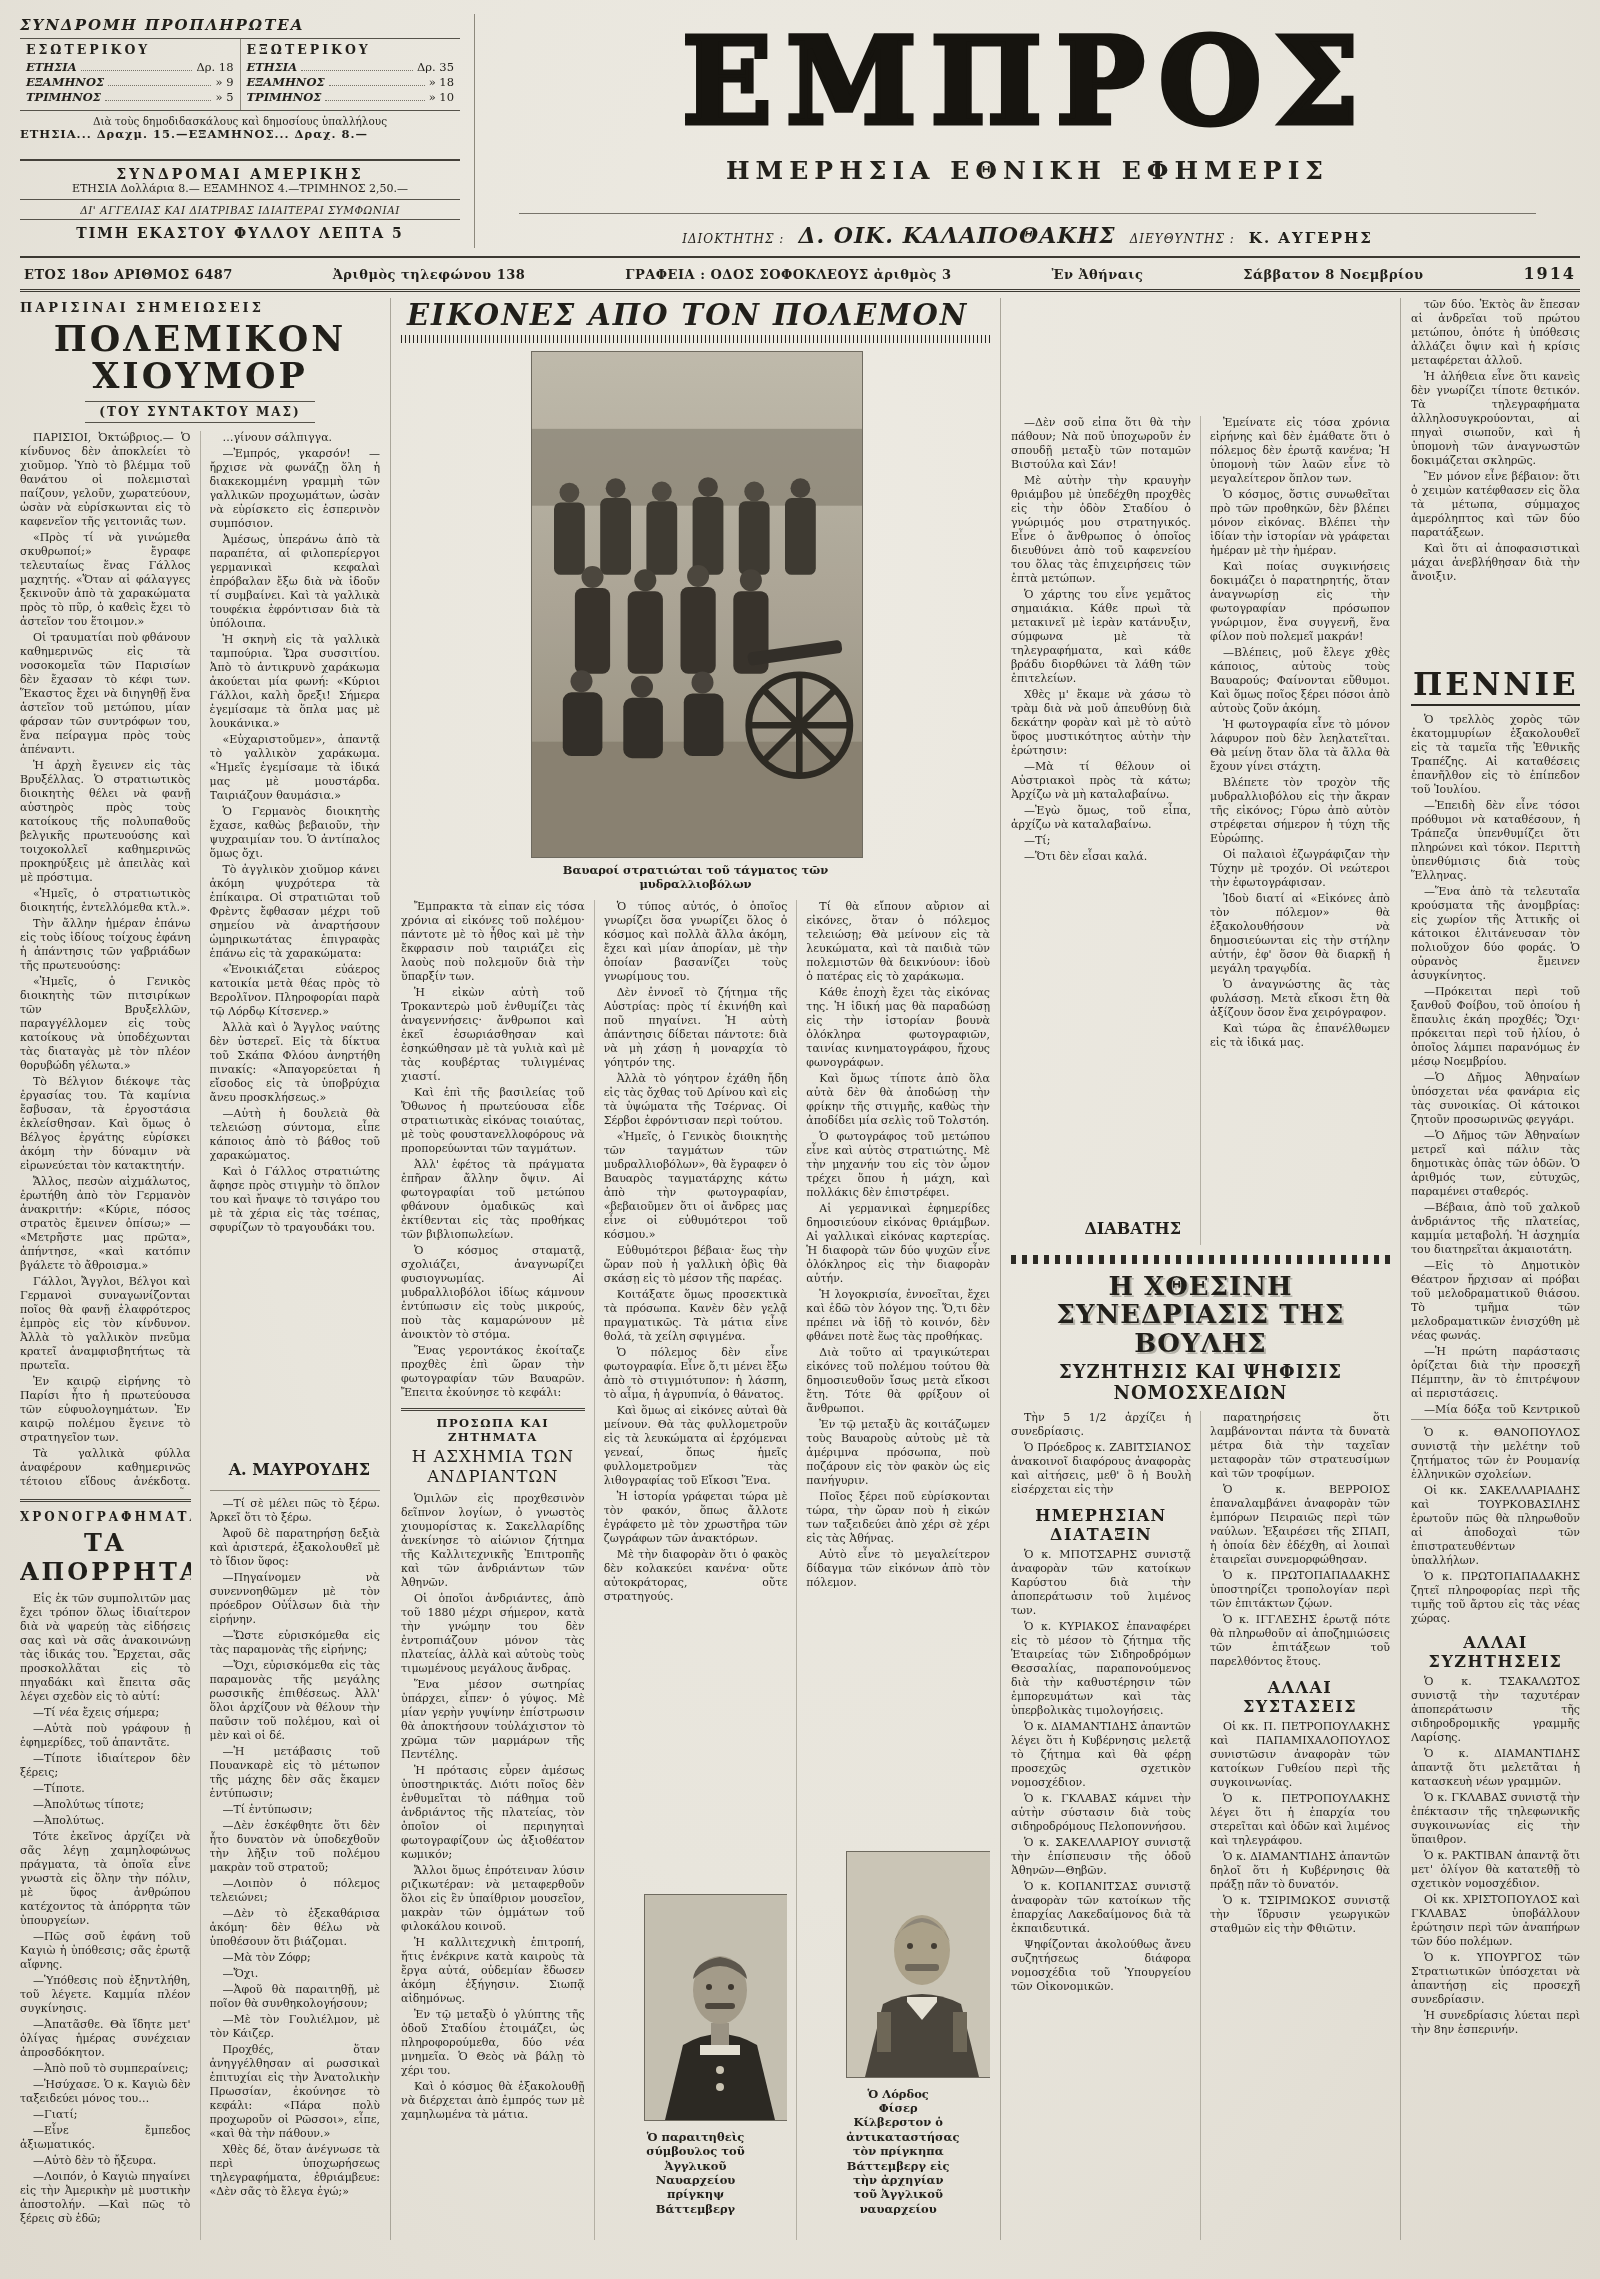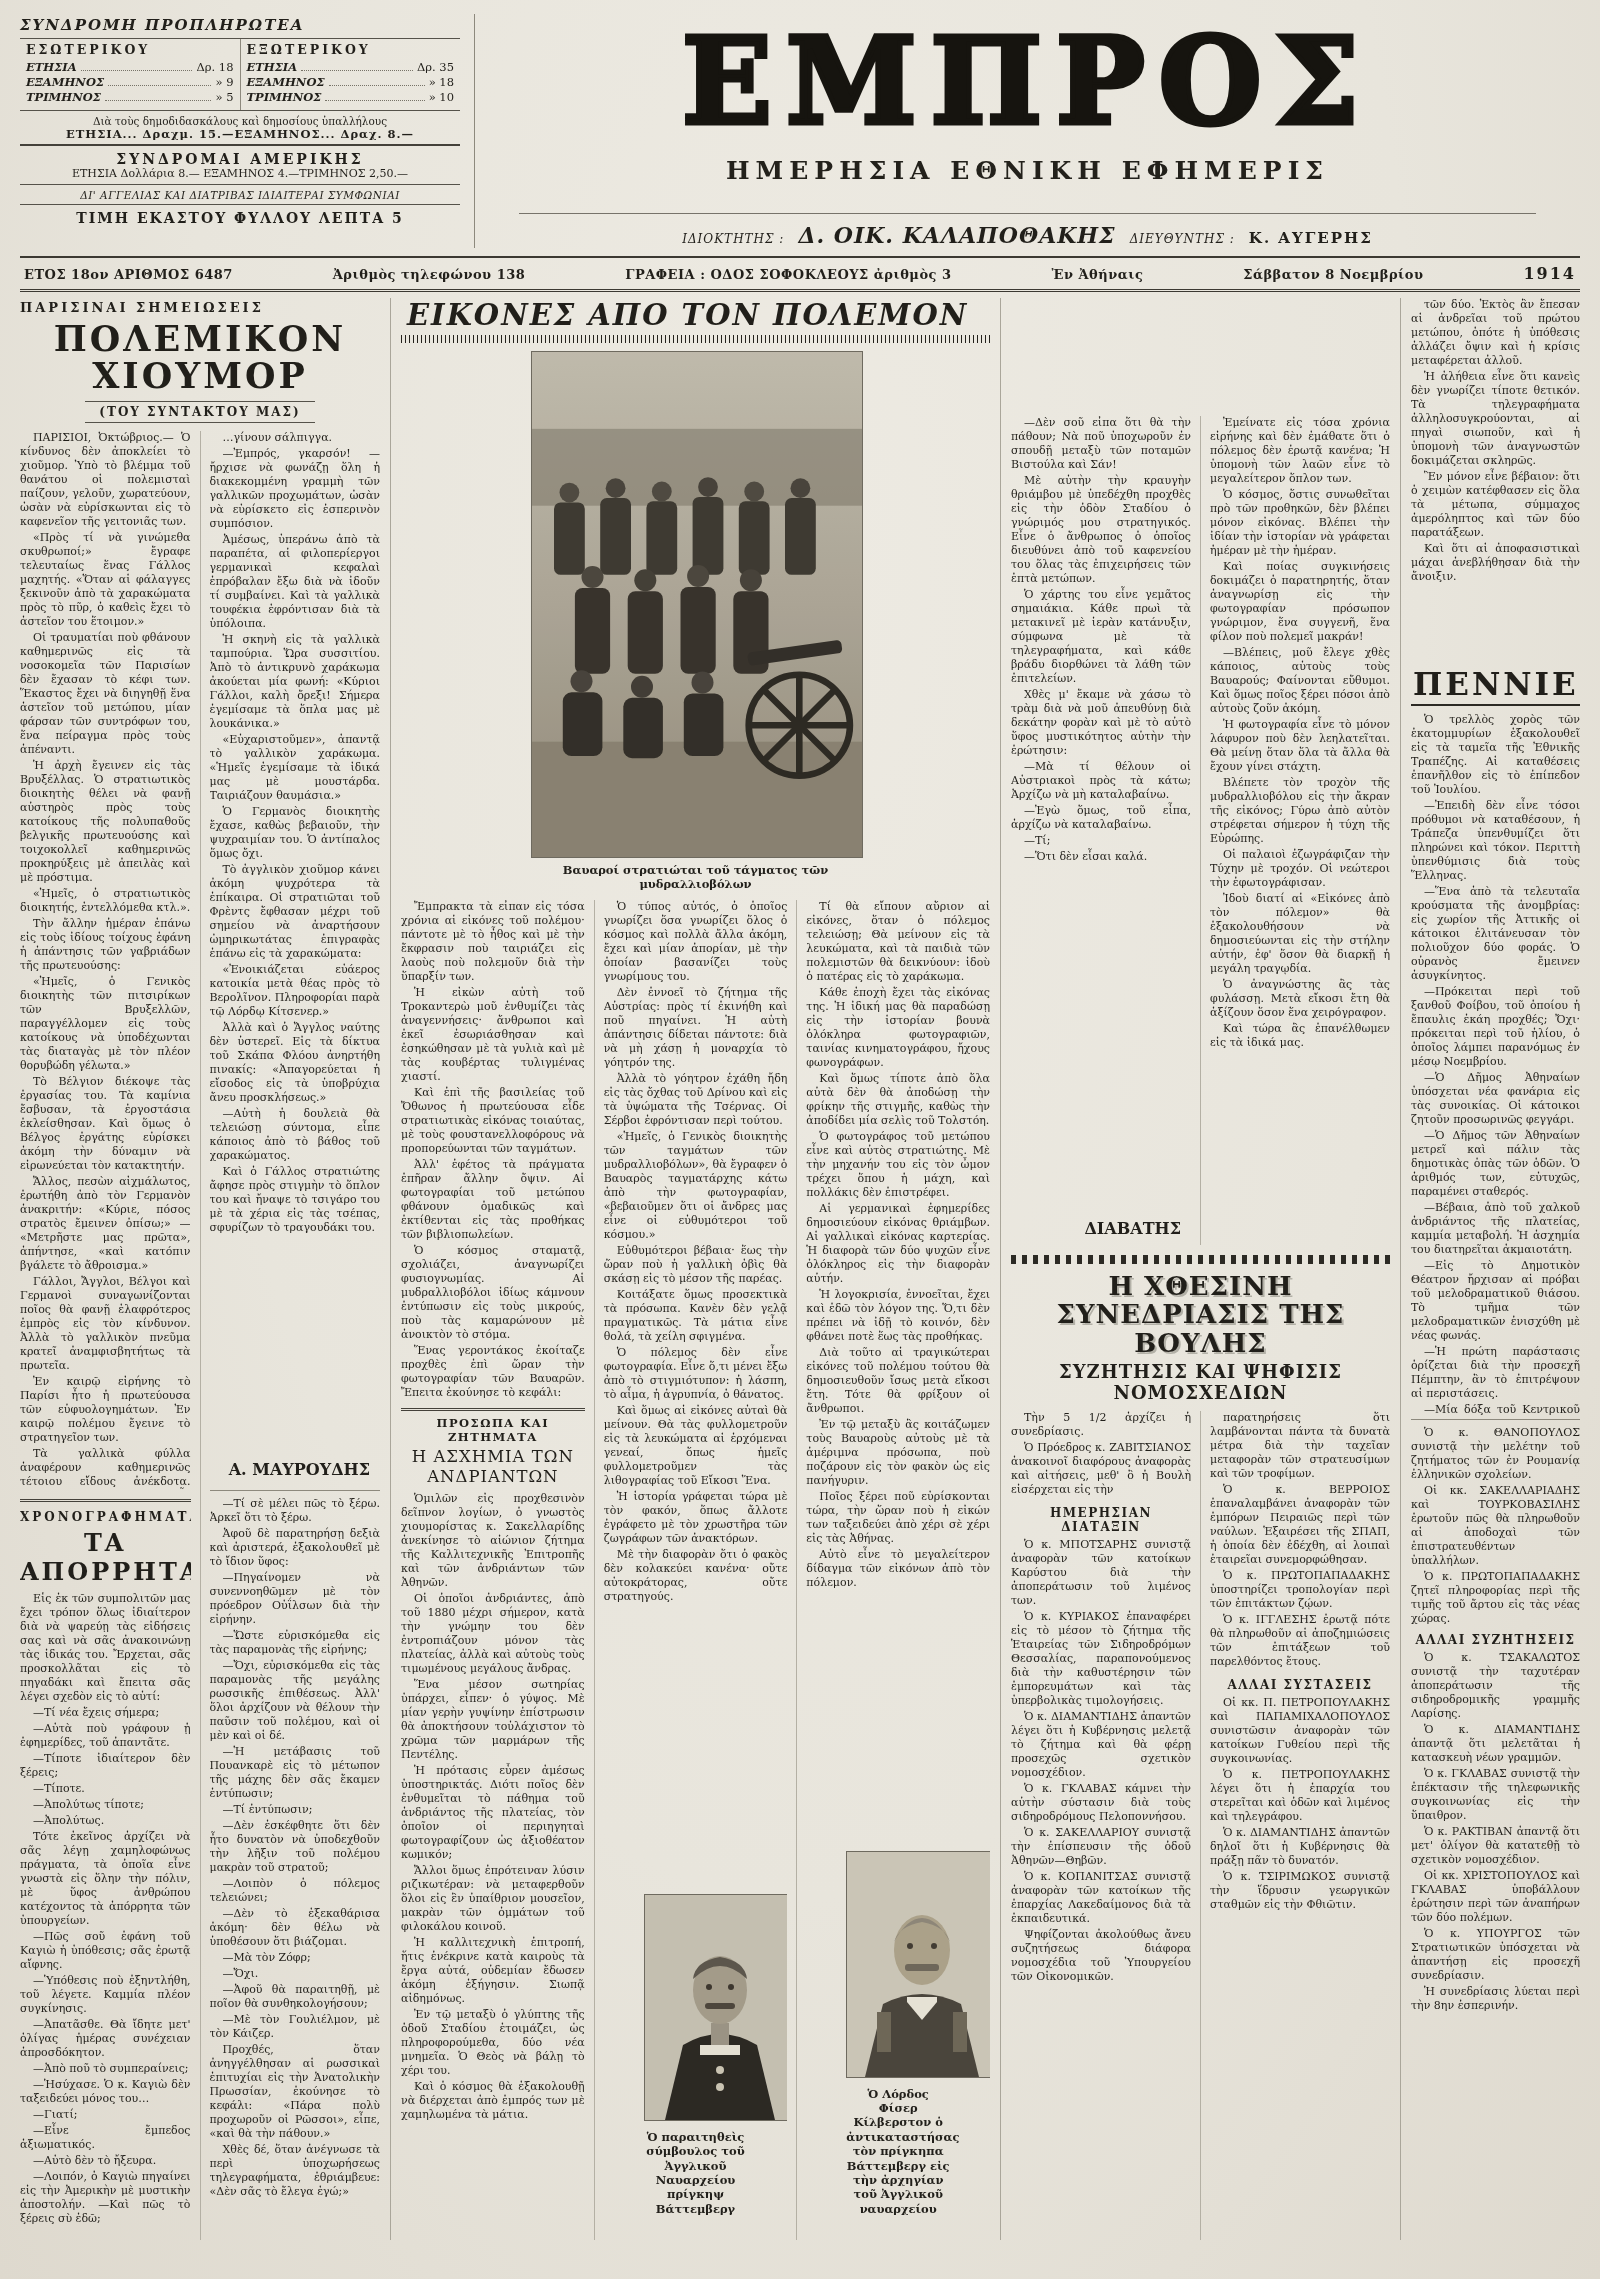--- a/index.html
+++ b/index.html
@@ -19,21 +19,21 @@
   .mh-left{width:440px;flex:0 0 auto;border-right:1px solid #8d897d;padding-right:14px;font-size:12px;}
   .sub-title{font-weight:bold;font-size:15px;letter-spacing:2px;font-style:italic;margin:2px 0 4px;}
   .sub-grid{display:flex;border-top:1px solid #55524a;border-bottom:1px solid #55524a;}
   .sub-col{flex:1;padding:3px 6px 5px;}
   .sub-col + .sub-col{border-left:1px solid #8d897d;}
   .sub-col-head{font-weight:bold;letter-spacing:3px;font-size:12.5px;margin-bottom:3px;}
   .rate-row{display:flex;align-items:baseline;font-size:11.5px;margin:1px 0;}
   .rate-row .dots{flex:1;border-bottom:1px dotted #777368;margin:0 4px;}
   .rate-row span:first-child{font-style:italic;font-weight:bold;}
   .officials{font-size:10.5px;margin-top:4px;text-align:center;}
-  .officials-rates{font-size:11.5px;font-weight:bold;text-align:center;border-bottom:2px solid #44413a;padding-bottom:3px;letter-spacing:1px;}
+  .officials-rates{font-size:11.5px;font-weight:bold;border-bottom:2px solid #44413a;padding-bottom:18px;letter-spacing:1px;}
   .america-title{font-weight:bold;font-size:14px;letter-spacing:3px;text-align:center;margin-top:5px;}
   .america-rates{font-size:11px;text-align:center;border-bottom:1px solid #55524a;padding-bottom:4px;}
   .ads-note{font-size:10.5px;font-style:italic;text-align:center;margin-top:4px;border-bottom:1px solid #55524a;padding-bottom:3px;letter-spacing:0.5px;}
   .price-note{font-size:14px;font-weight:bold;text-align:center;letter-spacing:2px;margin-top:5px;}
   .mh-main{flex:1;text-align:center;padding-top:2px;}
   .logo{
     font-family:"DejaVu Serif","Liberation Serif",serif;
     font-weight:bold;font-size:118px;line-height:1;letter-spacing:14px;
     color:#16140f;-webkit-text-stroke:5px #16140f;
     transform:scaleY(1.02);margin-top:6px;
@@ -80,21 +80,21 @@
   .figcap{font-size:11.5px;font-weight:bold;text-align:center;margin:5px 0 8px;line-height:1.25;}
   .asch-head{margin-top:10px;border-top:3px double #44413a;padding-top:5px;}
   .asch-kicker{text-align:center;font-weight:bold;font-size:11.5px;letter-spacing:1.5px;}
   .h-asch{font-size:16.5px;font-weight:normal;text-align:center;letter-spacing:1px;margin:3px 0 6px;line-height:1.2;}
   .portrait{margin-top:auto;text-align:center;}
   .portrait svg{width:150px;height:225px;border:1px solid #6e6a5f;background:#c4bfb2;display:inline-block;}
   
   .vouli-sep{height:9px;margin:10px 0 8px;background:repeating-linear-gradient(90deg,#2c2a24 0 5px,transparent 5px 11px);}
   .h-vouli{font-size:26px;font-weight:bold;text-align:center;letter-spacing:1px;line-height:1.1;margin:0 0 4px;text-shadow:2px 2px 0 rgba(40,38,30,0.28);}
   .h-vouli-sub{font-size:18px;font-weight:bold;text-align:center;letter-spacing:1px;margin:0 0 8px;}
-  .colsubhead{text-align:center;font-weight:bold;font-size:12px;letter-spacing:1.5px;margin:7px 0 4px;}
+  .colsubhead{text-align:center;font-weight:bold;font-size:16px;letter-spacing:1.5px;margin:7px 0 4px;}
   
   .pennies-head{font-size:31px;font-weight:bold;letter-spacing:3px;border-bottom:2px solid #2c2a24;display:inline-block;padding:0 8px 2px 2px;margin:6px 0 7px;}
   .fr-top{height:362px;}
   .pennies-list{height:702px;}
   .fr-vouli{flex:1;min-height:0;}
   .humor1{height:1058px;}
   .humor2{height:1024px;}
   .eikA{height:498px;}
   .topR{height:1004px;}
   .vouli-cols{flex:1;min-height:0;}

